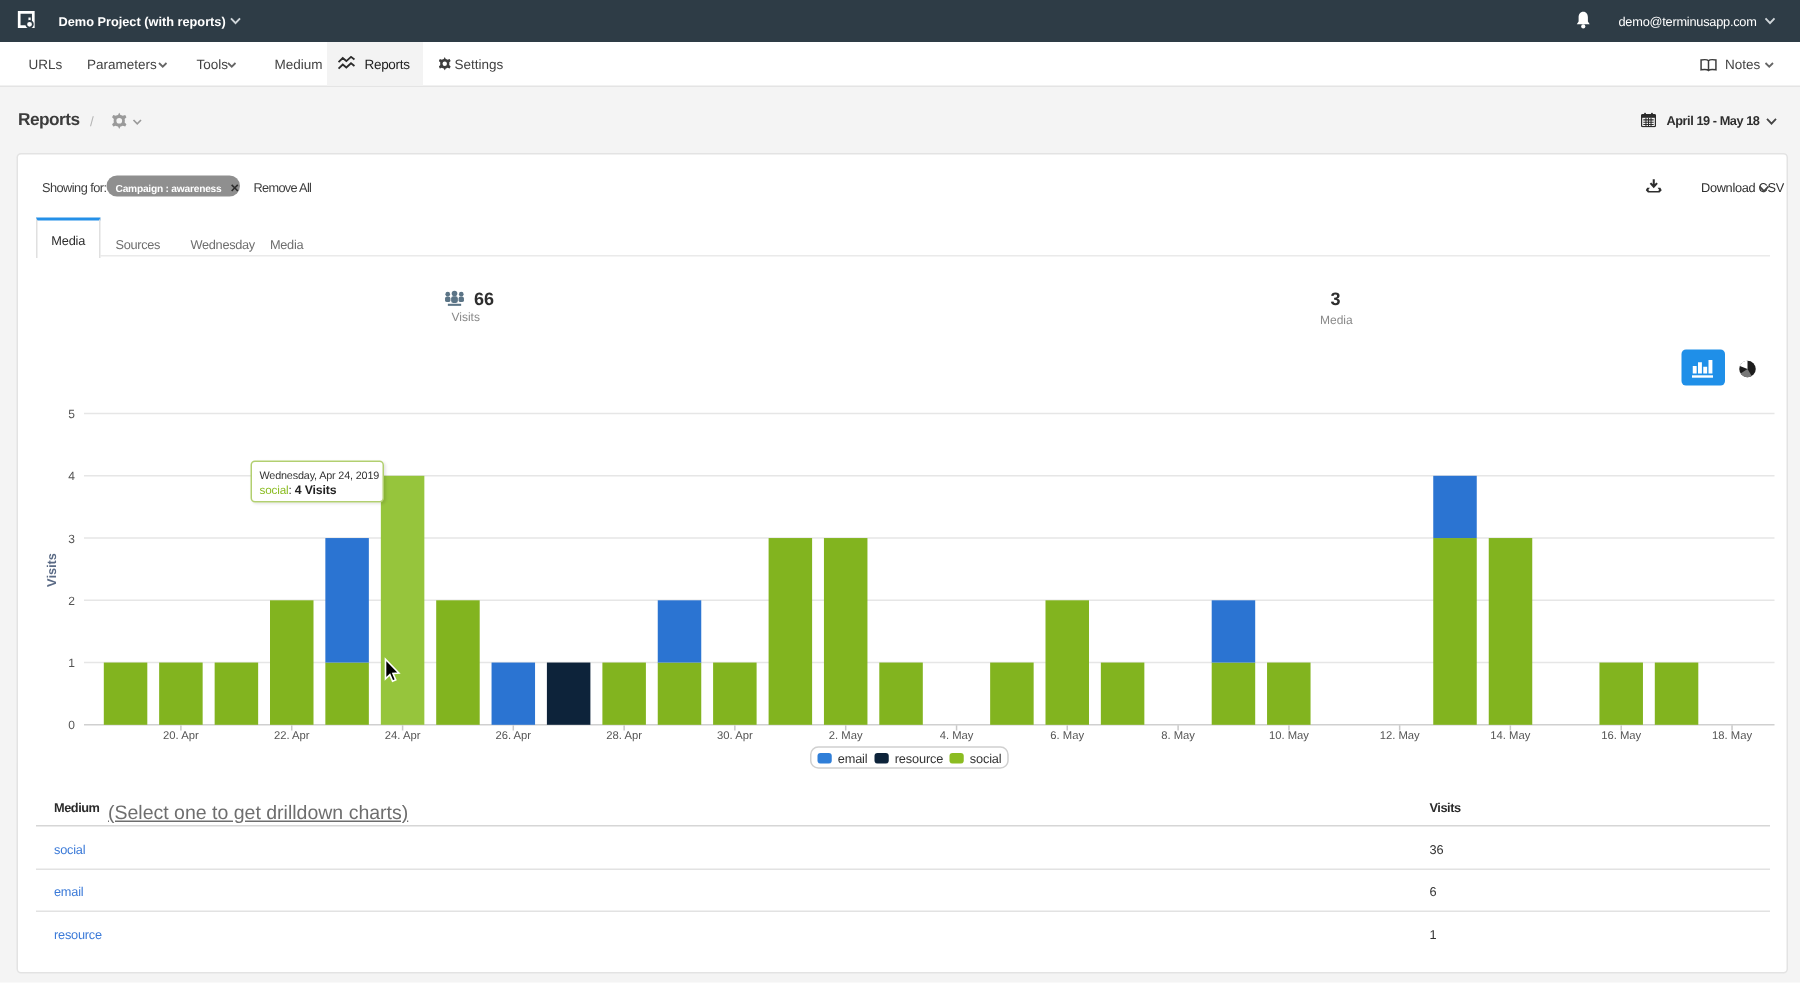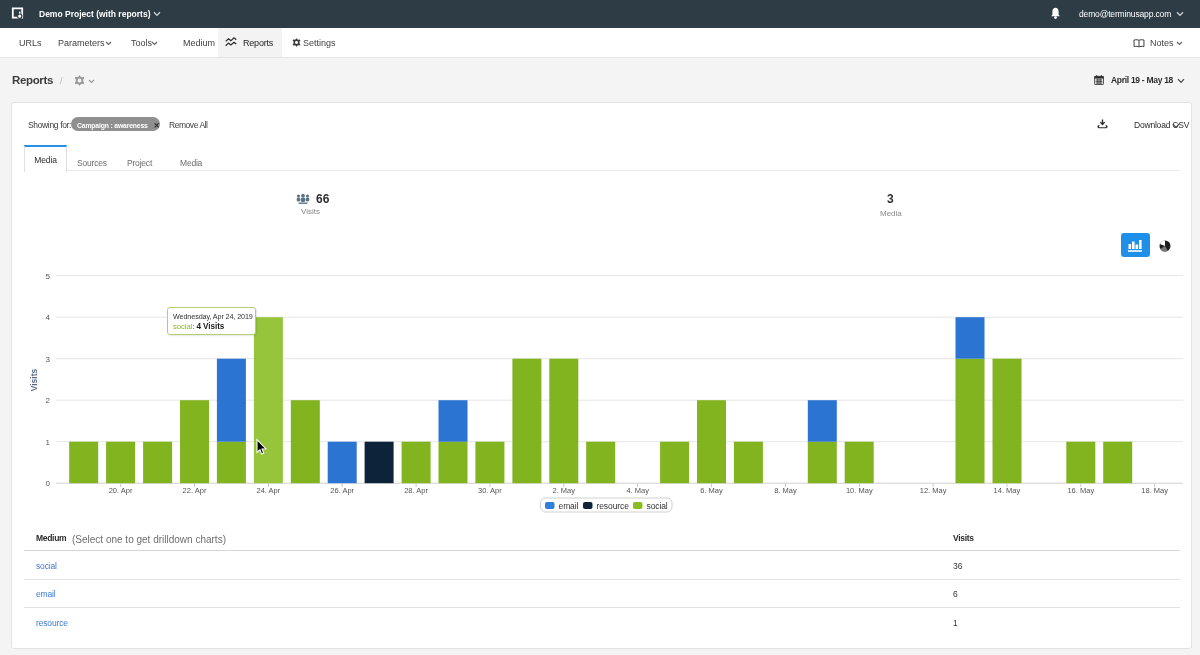--- a/index.html
+++ b/index.html
@@ -42,21 +42,21 @@
 
 .chartbtn { position:absolute; left:1121px; top:233px; width:29px; height:24px; background:#1f8fe8; border-radius:3px; }
 
 
 .tooltip { position:absolute; left:167px; top:307px; width:89px; height:28px; background:rgba(255,255,255,0.97); border:1px solid #b2cf70; border-radius:3px; box-shadow:1px 1px 2px rgba(0,0,0,0.1); font-size:7.2px; color:#333; padding:4px 0 1px 5px; line-height:10px; white-space:nowrap; letter-spacing:-0.1px; }
 .tooltip .g { color:#8bbc21; }
 .tooltip .l2 { font-size:7.8px; } .tooltip b { font-size:8.2px; color:#222; }
 
 
 .tbl-head-medium { position:absolute; left:36px; top:533px; font-size:8.5px; font-weight:bold; color:#2b2b2b; letter-spacing:-0.3px; }
-.tbl-head-note { position:absolute; left:72px; top:534px; font-size:10px; color:#6e6e6e; }
+.tbl-head-note { position:absolute; left:72px; top:534px; font-size:13px; color:#6e6e6e;text-decoration:underline; }
 .tbl-head-visits { position:absolute; left:953px; top:533px; font-size:8.5px; font-weight:bold; color:#2b2b2b; letter-spacing:-0.3px; }
 .tbl-line { position:absolute; left:24px; width:1156px; height:1px; background:#e2e2e2; }
 .tbl-link { position:absolute; left:36px; font-size:8.5px; color:#3b7ad8; letter-spacing:-0.15px; }
 .tbl-val { position:absolute; left:953px; font-size:8.5px; color:#333; }
 </style>
 </head>
 <body>
 
 <div class="topbar">
   <svg class="abs" style="left:11px;top:7px" width="13" height="13" viewBox="0 0 13 13">
@@ -151,21 +151,21 @@
   <path d="M1.2 6.8 L0.2 8.6 L1.8 10.2 L10.2 10.2 L11.8 8.6 L10.8 6.8 L8.8 6.8 L10 8.3 L9.2 9.1 L2.8 9.1 L2 8.3 L3.2 6.8 Z" fill="#2e2e2e"></path>
 </svg>
 <span class="downloadcsv">Download CSV</span>
 <svg class="abs" style="left:1172px;top:123px" width="8" height="6" viewBox="0 0 8 6">
     <polyline points="1,1.2 4,4.4 7,1.2" fill="none" stroke="#444" stroke-width="1.2"></polyline>
   </svg>
 
 <div class="tabrow"></div>
 <div class="tab-active">Media</div>
 <span class="tab" style="left:77px">Sources</span>
-<span class="tab" style="left:127px">Project</span>
+<span class="tab" style="left:127px">Wednesday</span>
 <span class="tab" style="left:180px">Media</span>
 
 <svg class="abs" style="left:296px;top:193px" width="14" height="12" viewBox="0 0 18 15">
   <g fill="#5b7486">
     <circle cx="3.2" cy="3.8" r="2"></circle>
       <rect x="0.9" y="5.8" width="4.6" height="4.8" rx="1.7"></rect>
     <circle cx="14.8" cy="3.8" r="2"></circle>
       <rect x="12.5" y="5.8" width="4.6" height="4.8" rx="1.7"></rect>
     <circle cx="9" cy="3.2" r="2.4"></circle>
       <rect x="6.1" y="5.6" width="5.8" height="5.8" rx="2"></rect>

